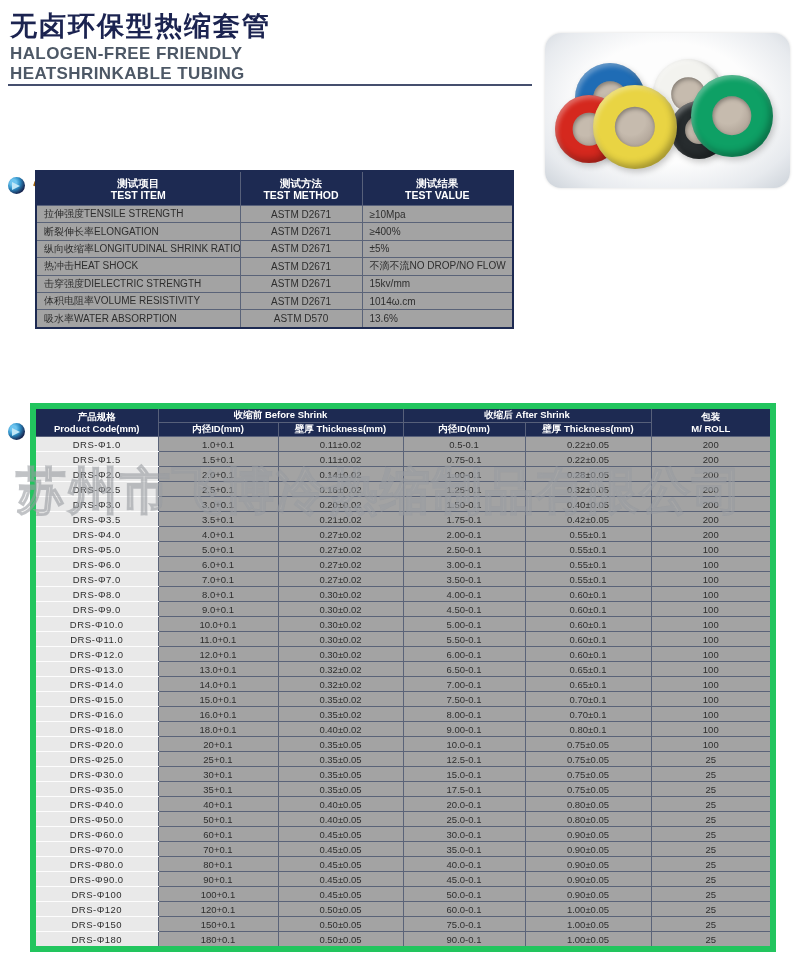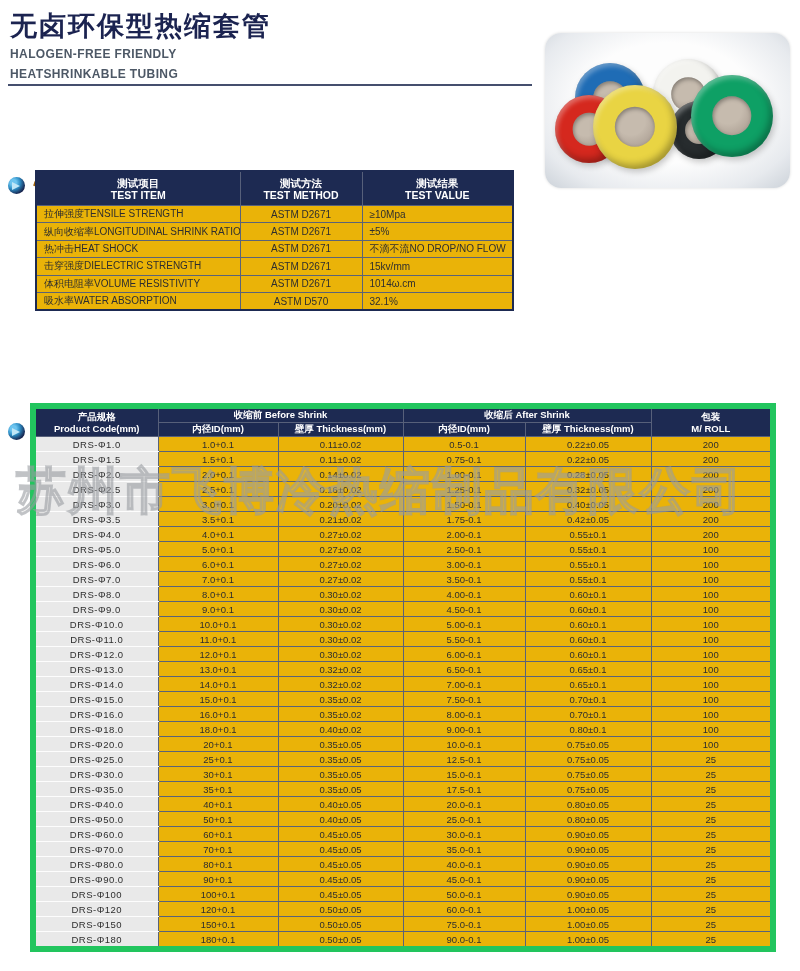--- a/index.html
+++ b/index.html
@@ -2,21 +2,21 @@
 <html><head>
 <meta charset="utf-8">
 <style>
   html,body{margin:0;padding:0;background:#fff;}
   .page{position:relative;width:800px;height:971px;background:#fff;overflow:hidden;
         font-family:"Liberation Sans","DejaVu Sans",sans-serif;}
 
   
   .title-cn{position:absolute;left:10px;top:8px;font-size:27px;font-weight:bold;
             color:#1b2350;letter-spacing:2px;margin:0;}
-  .subtitle{position:absolute;left:10px;top:44px;font-size:12px;line-height:20px;
+  .subtitle{position:absolute;left:10px;top:44px;font-size:17px;line-height:20px;
             font-weight:bold;color:#4d5866;letter-spacing:.4px;}
   .head-rule{position:absolute;left:8px;top:84px;width:524px;height:2px;background:#454f6e;}
 
   
   .photo{position:absolute;left:545px;top:33px;width:245px;height:155px;border-radius:16px;
          background:radial-gradient(ellipse at 50% 45%, #fdfdfd 50%, #e7eaee 80%, #ccd2d9 100%);
          box-shadow:0 0 3px rgba(0,0,0,.15);overflow:hidden;}
   .roll{position:absolute;border-radius:50%;
         box-shadow:inset -3px -4px 7px rgba(0,0,0,.30), inset 2px 3px 5px rgba(255,255,255,.35),
                    2px 3px 6px rgba(0,0,0,.22);}
@@ -39,21 +39,21 @@
             background:radial-gradient(circle at 32% 32%, #6cc4ef 18%, #2f8fc6 40%, #15204a 75%);
             position:relative;flex:0 0 auto;}
   .sec-icon::after{content:"";position:absolute;left:4px;top:5px;width:0;height:0;
             border-left:8px solid #bfe6f7;border-top:4px solid transparent;border-bottom:4px solid transparent;}
   .sec-cn{font-size:18px;font-weight:bold;color:#a16207;letter-spacing:3px;line-height:19px;margin-top:48px;}
   .sec-en{font-size:11px;font-weight:bold;color:#1b2350;letter-spacing:.5px;
           border-left:2px solid #1b2350;margin-left:7px;padding-left:8px;height:18px;
           display:flex;align-items:flex-end;padding-bottom:1px;}
 
   
-  table{border-collapse:collapse;table-layout:fixed;position:absolute;background:#eab308;}
+  table{border-collapse:collapse;table-layout:fixed;position:absolute;background:#a3a3a3;}
   th,td{overflow:hidden;white-space:nowrap;}
   thead th{background:#1d2a52;color:#fff;font-weight:bold;border:1px solid #57607a;}
   .hdr-cn{line-height:12px;}
   .hdr-en{line-height:12px;}
 
   
   .perf{left:35px;top:170px;width:477px;border:2px solid #1d2a52;}
   .perf thead th{font-size:10.5px;height:31px;padding:1px 2px;}
   .perf tbody td{font-size:10px;height:16.4px;padding:0 7px;color:#2e2e2e;
                  border:1px solid #5a6378;}
@@ -137,20 +137,25 @@
         </th>
       </tr>
     </thead>
     <tbody id="perf-body">
         <tr>
           <td class="c0">拉伸强度TENSILE STRENGTH</td>
           <td class="c1">ASTM D2671</td>
           <td class="c2">≥10Mpa</td>
         </tr>
         <tr>
+          <td class="c0">断裂伸长率ELONGATION</td>
+          <td class="c1">ASTM D2671</td>
+          <td class="c2">≥400%</td>
+        </tr>
+        <tr>
           <td class="c0">纵向收缩率LONGITUDINAL SHRINK RATIO</td>
           <td class="c1">ASTM D2671</td>
           <td class="c2">±5%</td>
         </tr>
         <tr>
           <td class="c0">热冲击HEAT SHOCK</td>
           <td class="c1">ASTM D2671</td>
           <td class="c2">不滴不流NO DROP/NO FLOW</td>
         </tr>
         <tr>
@@ -159,21 +164,21 @@
           <td class="c2">15kv/mm</td>
         </tr>
         <tr>
           <td class="c0">体积电阻率VOLUME RESISTIVITY</td>
           <td class="c1">ASTM D2671</td>
           <td class="c2">1014ω.cm</td>
         </tr>
         <tr>
           <td class="c0">吸水率WATER ABSORPTION</td>
           <td class="c1">ASTM D570</td>
-          <td class="c2">32.1%</td>
+          <td class="c2">13.6%</td>
         </tr>
       </tbody>
   </table>
 
   <div class="sec-head s2">
     <span class="sec-icon"></span>
     <span class="sec-cn">技术规格</span>
     <span class="sec-en">TECHNICAL SPECIFICATIONS</span>
   </div>
 

